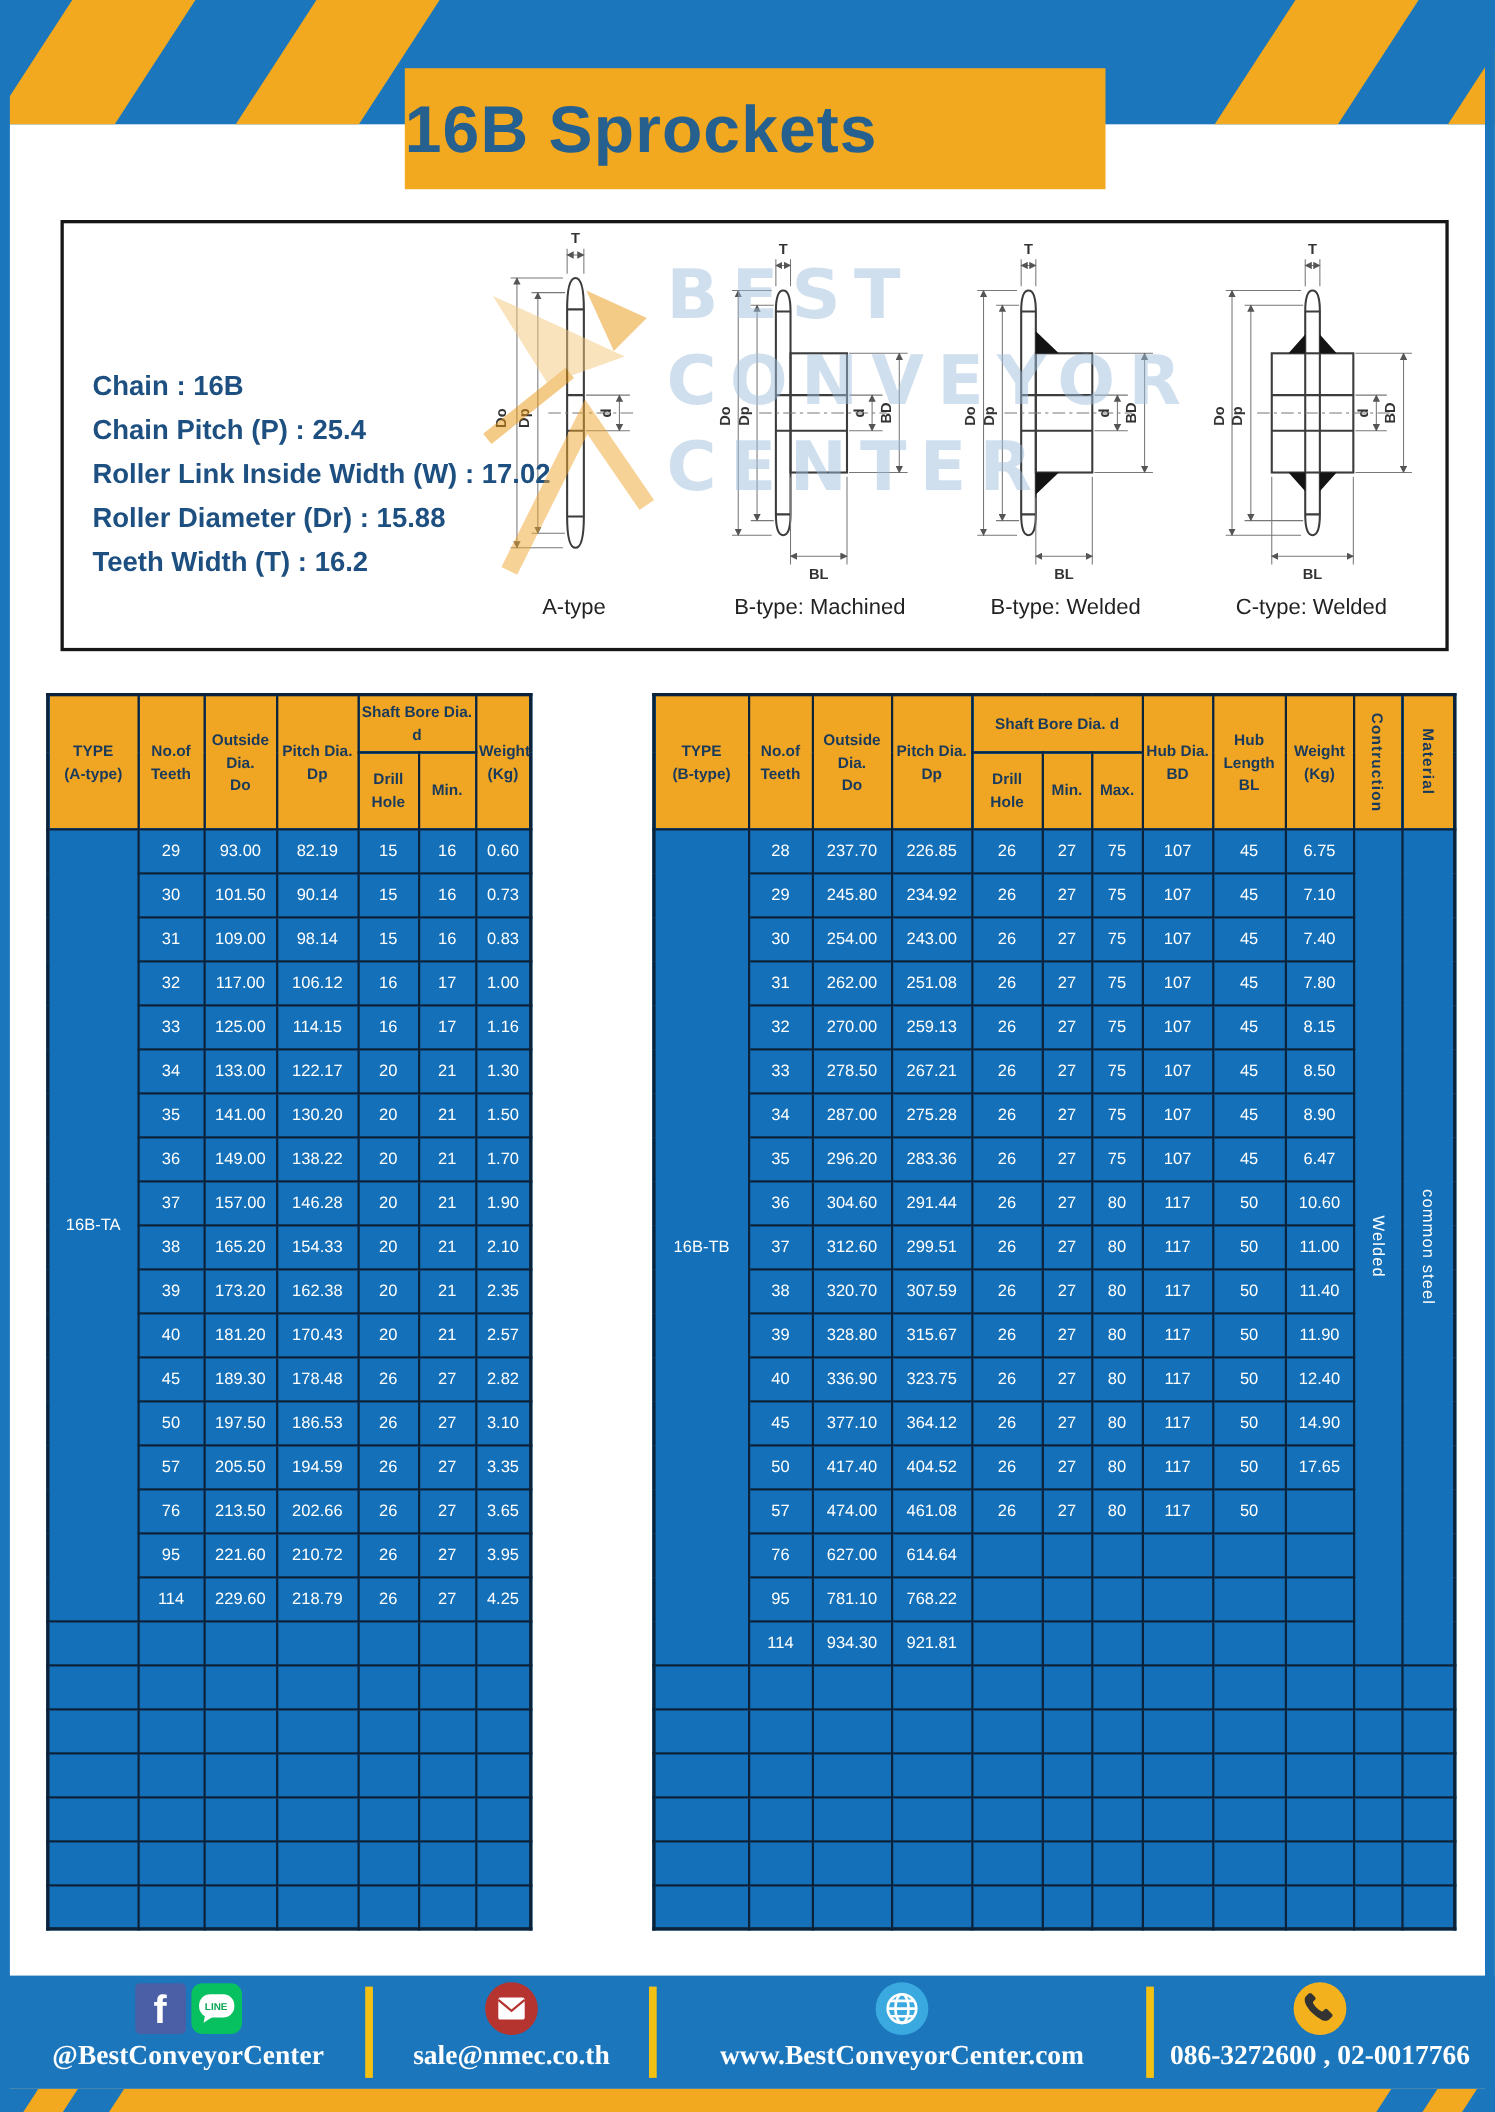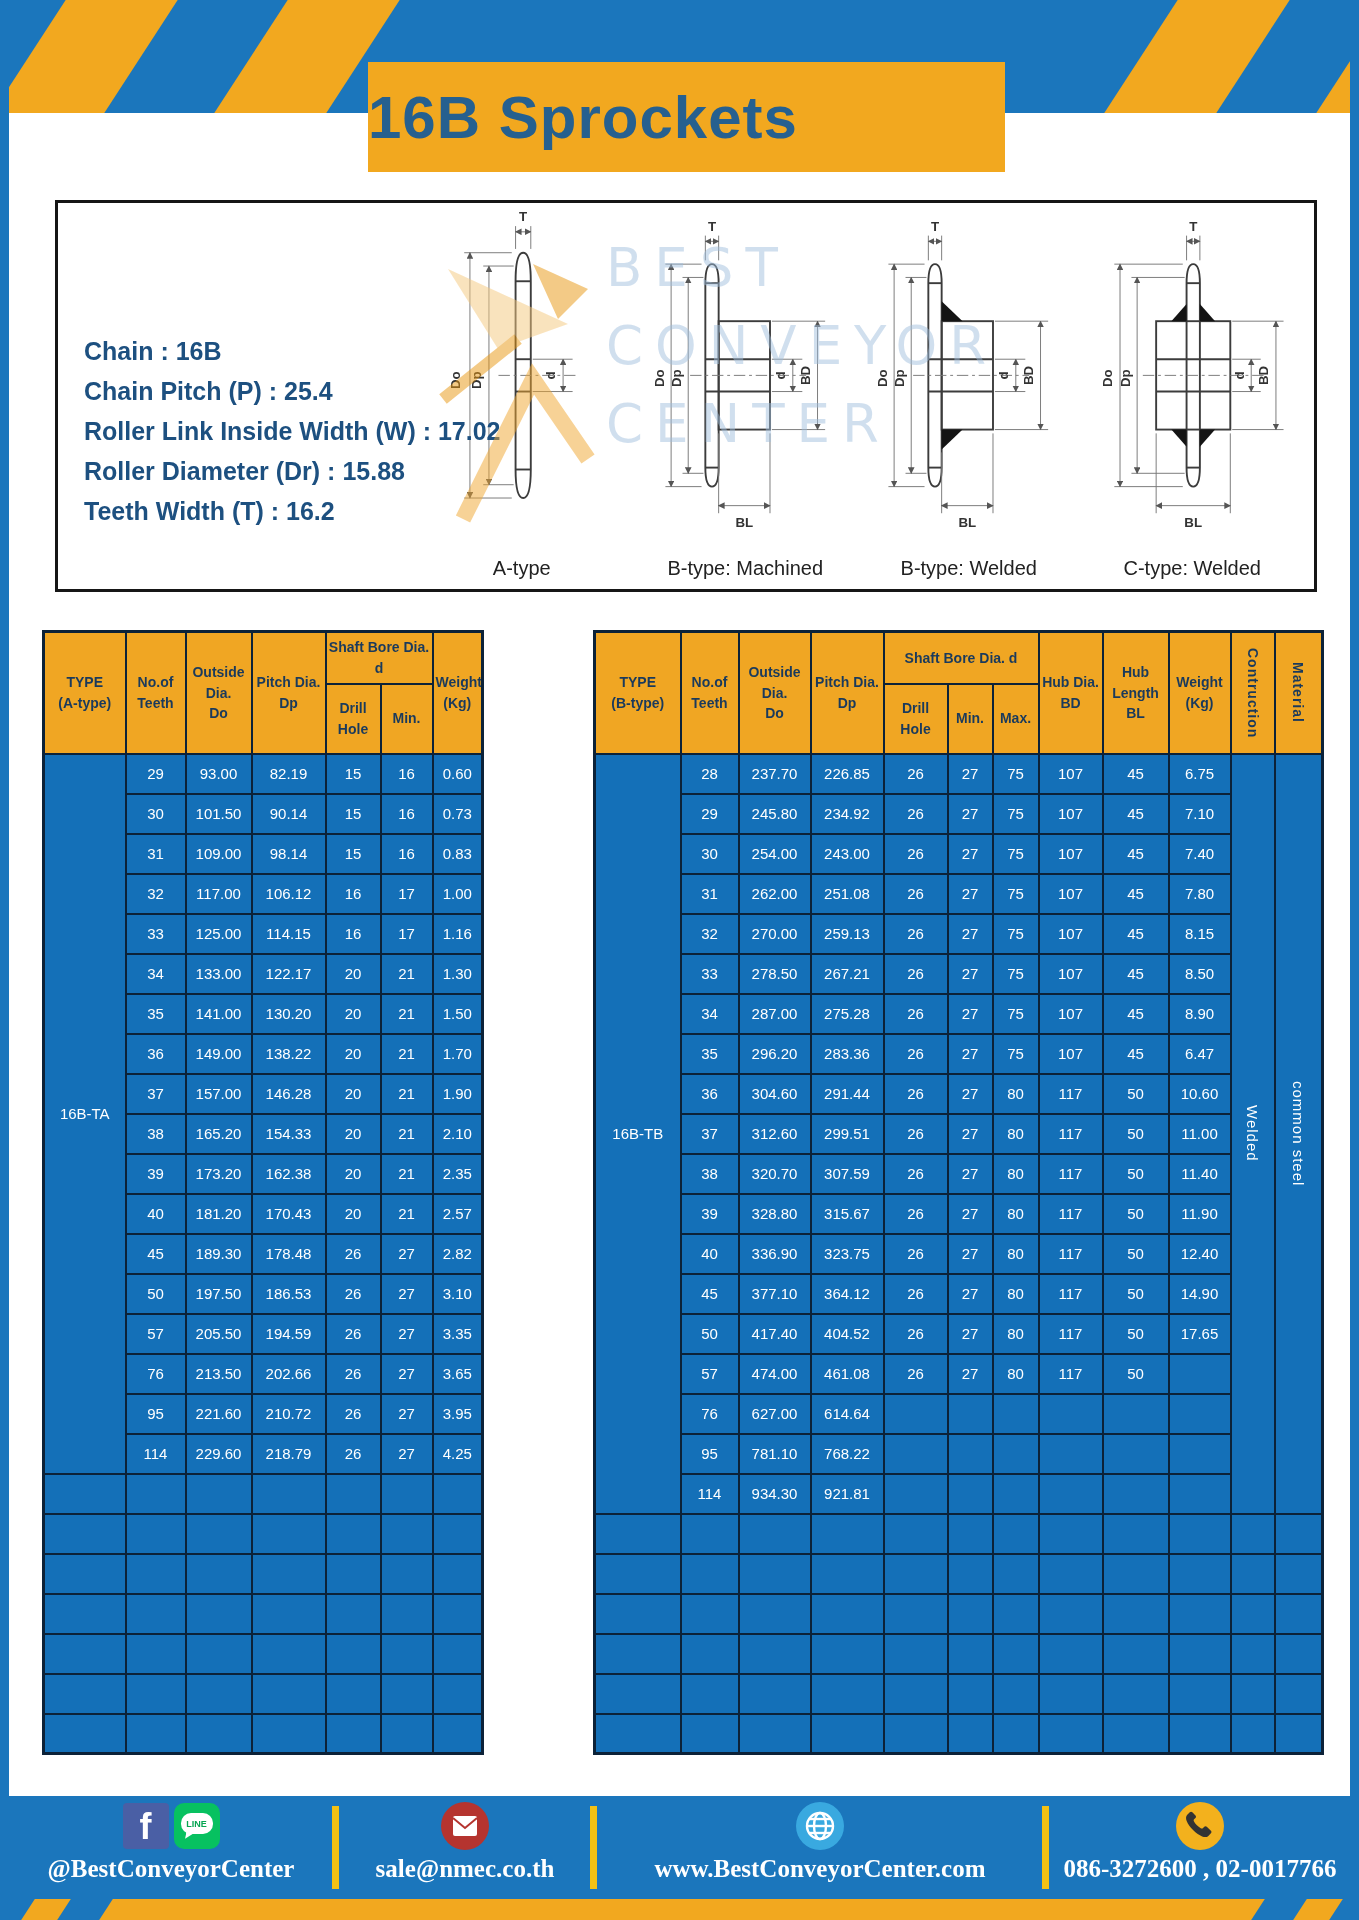--- a/index.html
+++ b/index.html
@@ -19,29 +19,29 @@
   .title-box h1{margin:0;font-size:60px;font-weight:bold;color:#26608f;letter-spacing:1px;}
 
   
   .diagram-panel{position:absolute;left:55px;top:200px;width:1256px;height:386px;background:#fff;
                  border:3px solid #161616;z-index:3;}
   .specs{position:absolute;left:26px;top:96px;width:520px;z-index:2;margin-top:32px;}
   .spec-line{font-size:25px;font-weight:bold;color:#1d5080;line-height:40px;white-space:nowrap;}
   .figs{position:absolute;left:352px;top:6px;right:10px;bottom:2px;display:flex;z-index:1;}
   .figs figure{flex:1;margin:0;display:flex;flex-direction:column;align-items:center;}
   .figs svg{width:100%;height:328px;}
-  .figs figcaption{font-size:20px;color:#222;margin-top:20px;}
+  .figs figcaption{font-size:20px;color:#222;margin-top:4px;}
   .part path,.part rect,.part line{fill:none;stroke:#3c3c3c;stroke-width:2;}
   .part .weld{fill:#141414;stroke:none;}
   .dim line{stroke:#777;stroke-width:1;}
   .dim .cl{stroke-dasharray:12 4 3 4;}
   .dim text{font:600 14px "Liberation Sans",sans-serif;fill:#333;}
   .watermark{position:absolute;left:0;top:0;width:100%;height:100%;pointer-events:none;z-index:2;}
   .wm-logo{position:absolute;left:380px;top:26px;width:170px;height:300px;opacity:.5;}
-  .wm-text{position:absolute;left:548px;top:26px;font-weight:normal;font-size:53px;letter-spacing:12px;
+  .wm-text{position:absolute;left:548px;top:26px;font-weight:bold;font-size:62px;letter-spacing:12px;
            color:#9fbedd;opacity:.48;line-height:78px;font-family:"DejaVu Sans",sans-serif;}
 
   
   .tbl{position:absolute;border-collapse:collapse;table-layout:fixed;background:#1470b8;
        border:3px solid #0c2238;z-index:3;}
   .tbl-a{left:42px;top:630px;width:439px;}
   .tbl-b{left:593px;top:630px;width:728px;}
   .tbl th,.tbl td{border:2px solid #0c2238;overflow:hidden;padding:0;}
   .tbl thead th{background:#f0a623;color:#1a3a5c;font-size:14px;font-weight:bold;
                 white-space:pre-line;line-height:1.45;padding:2px;}

